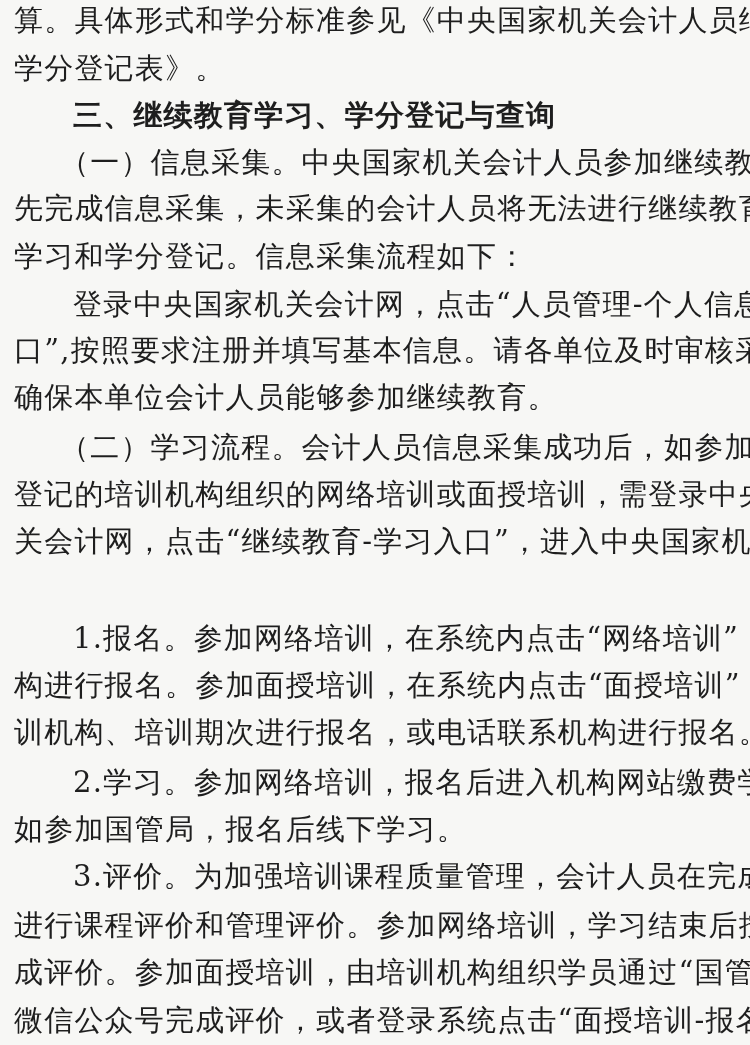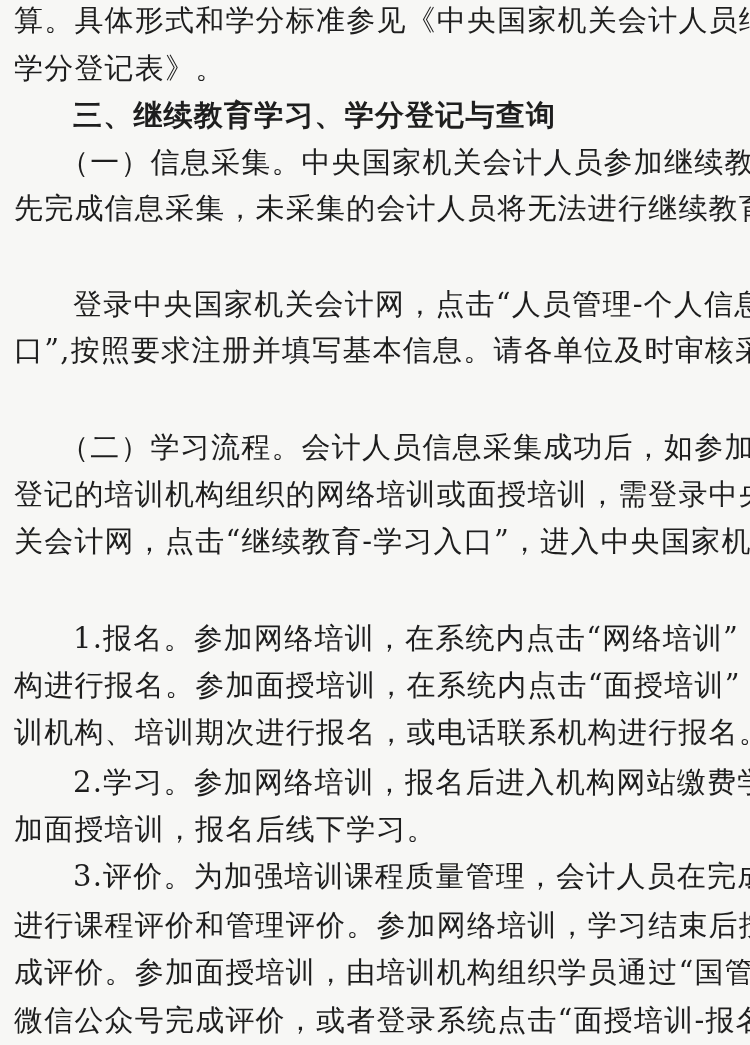--- a/index.html
+++ b/index.html
@@ -22,27 +22,29 @@
 </style>
 </head>
 <body>
 
 <div class="page">
   <div class="line" style="top:2px">算。具体形式和学分标准参见《中央国家机关会计人员继续教育</div>
   <div class="line indent heading" style="top:97px">三、继续教育学习、学分登记与查询</div>
   <div class="line short" style="top:50px">学分登记表》。</div>
   <div class="line indent" style="top:144px; left:60px">（一）信息采集。中央国家机关会计人员参加继续教育应当</div>
   <div class="line" style="top:190px">先完成信息采集，未采集的会计人员将无法进行继续教育报名、</div>
+  <div class="line short" style="top:238px">学习和学分登记。信息采集流程如下：</div>
   <div class="line indent" style="top:286px">登录中央国家机关会计网，点击“人员管理-个人信息管理入</div>
   <div class="line" style="top:332px">口”,按照要求注册并填写基本信息。请各单位及时审核采集信息，</div>
+  <div class="line short" style="top:379px">确保本单位会计人员能够参加继续教育。</div>
   <div class="line indent" style="top:429px; left:60px">（二）学习流程。会计人员信息采集成功后，如参加国管局</div>
   <div class="line" style="top:476px">登记的培训机构组织的网络培训或面授培训，需登录中央国家机</div>
   <div class="line" style="top:523px">关会计网，点击“继续教育-学习入口”，进入中央国家机关会计</div>
   <div class="line indent" style="top:620px">1.报名。参加网络培训，在系统内点击“网络培训”，选择机</div>
   <div class="line" style="top:667px">构进行报名。参加面授培训，在系统内点击“面授培训”，选择培</div>
   <div class="line short" style="top:714px">训机构、培训期次进行报名，或电话联系机构进行报名。</div>
   <div class="line indent" style="top:764px">2.学习。参加网络培训，报名后进入机构网站缴费学习。参</div>
-  <div class="line short" style="top:811px">加面授培训，报名后线下学习。</div>
+  <div class="line short" style="top:811px">如参加国管局，报名后线下学习。</div>
   <div class="line indent" style="top:858px">3.评价。为加强培训课程质量管理，会计人员在完成学习后</div>
   <div class="line" style="top:907px">进行课程评价和管理评价。参加网络培训，学习结束后按提示完</div>
   <div class="line" style="top:954px">成评价。参加面授培训，由培训机构组织学员通过“国管会计”</div>
   <div class="line" style="top:1002px">微信公众号完成评价，或者登录系统点击“面授培训-报名记录”</div>
 </div>
 
 </body></html>

